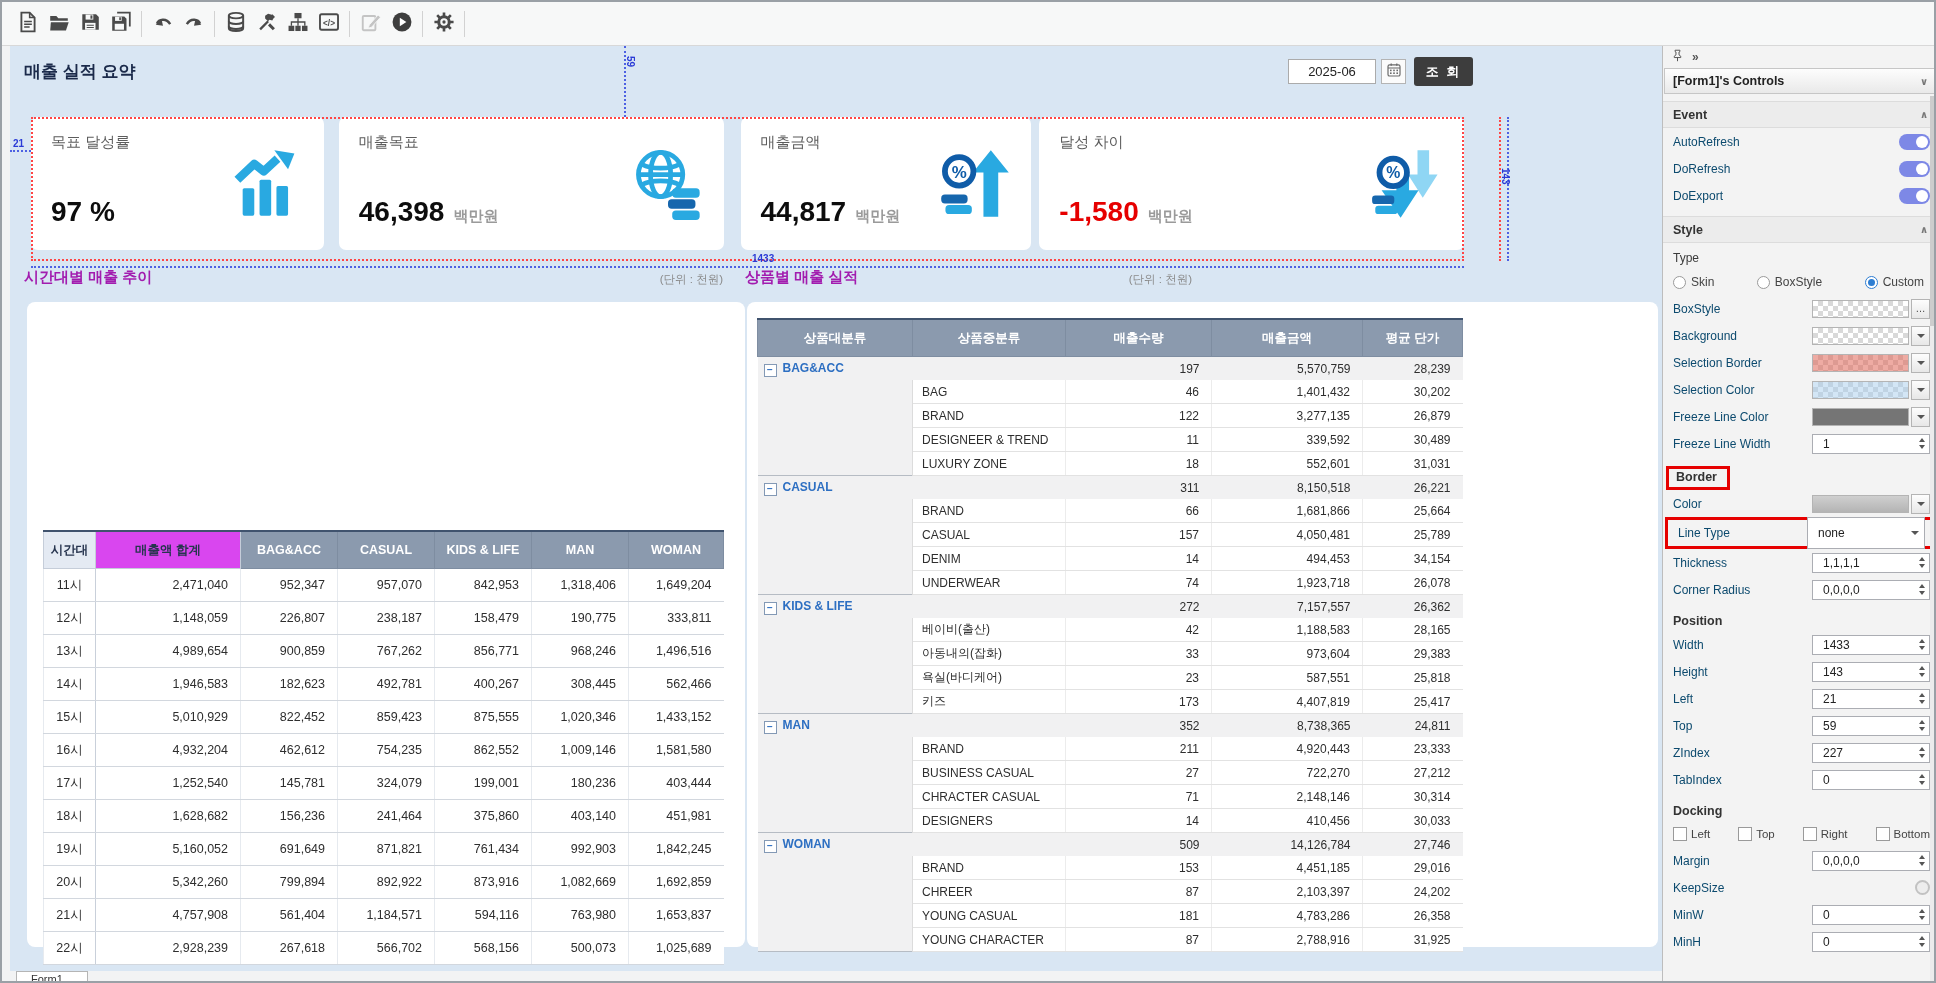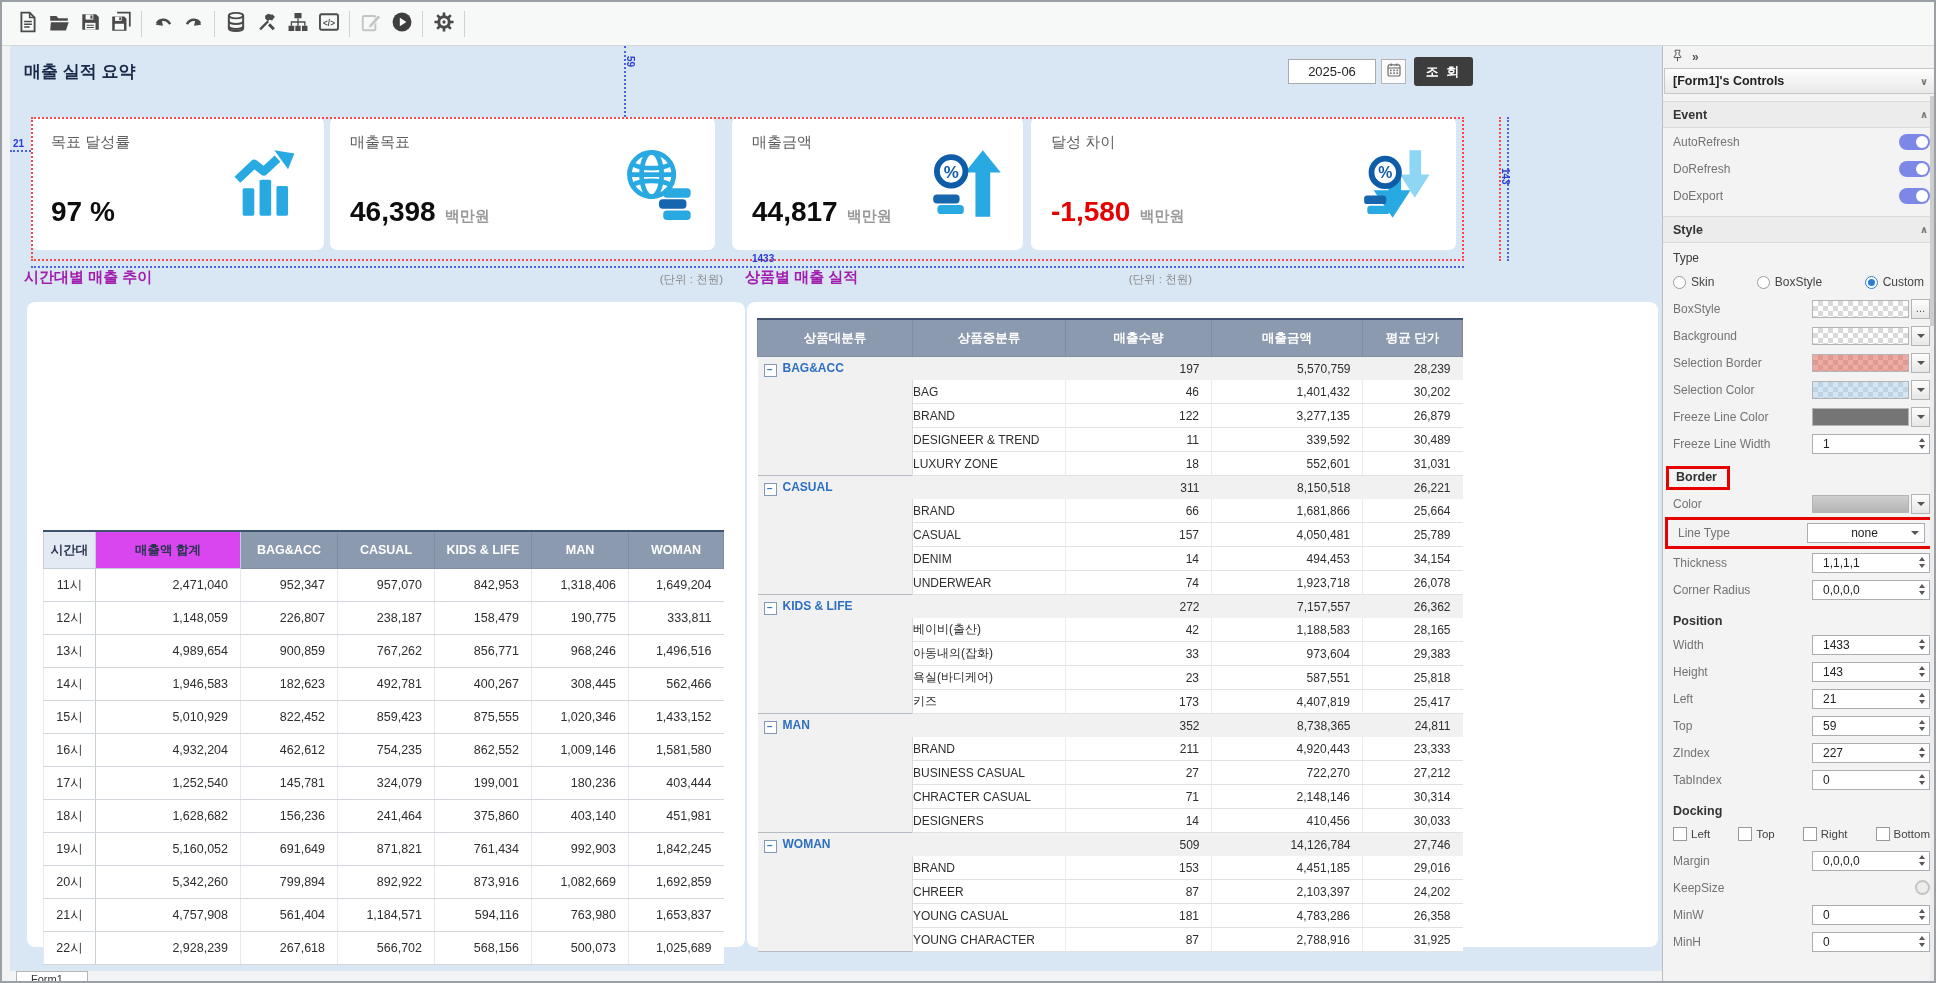--- a/index.html
+++ b/index.html
@@ -55,41 +55,41 @@
   #left-table td.c-time{text-align:center;border-right:1px solid #c9d0da;border-left:1px solid #e6eaef;}
   #left-table td.c-num{text-align:right;padding-right:12px;}
   #left-table td:last-child{border-right:none;}
 
   
   #right-table td{height:23px;font-size:12px;color:#2e2e2e;padding:0;}
   #right-table .grow td{background:#f1f1f2;border-top:1px solid #b6bcc4;}
   #right-table .gname{font-weight:bold;color:#2d6fc2;padding-left:6px;}
   #right-table .minusbox{display:inline-block;width:11px;height:11px;border:1px solid #8399b5;background:#fff;color:#2d6fc2;font-size:10px;line-height:10px;text-align:center;margin-right:6px;vertical-align:-1px;}
   #right-table .spacer{background:#f1f1f2;border-right:1px solid #dcdcdc;}
-  #right-table .cname{background:#fff;border-bottom:1px solid #e2e2e2;border-right:1px solid #ececec;}
+  #right-table .cname{background:#fff;padding-left:9px;border-bottom:1px solid #e2e2e2;border-right:1px solid #ececec;}
   #right-table .c-num{text-align:right;padding-right:12px;}
   #right-table .crow .c-num{background:#fff;border-bottom:1px solid #e2e2e2;border-right:1px solid #ececec;}
   #right-table .crow td:last-child, #right-table .grow td:last-child{border-right:none;}
   #right-table{border-bottom:1px solid #b6bcc4;}
 
   
   #tabbar{position:absolute;left:8px;top:969px;width:1652px;height:14px;background:#f2f3f4;}
   .formtab{position:absolute;left:6px;top:0;width:72px;height:14px;background:#fff;border:1px solid #b5b5b5;border-bottom:none;font-size:11px;color:#333;padding:1px 0 0 14px;box-sizing:border-box;}
 
   
   #panel{position:absolute;left:1660px;top:44px;width:276px;height:939px;background:#f3f3f3;border-left:1px solid #bdbdbd;box-sizing:border-box;overflow:hidden;}
   #panel-strip{height:22px;display:flex;align-items:center;padding-left:8px;gap:8px;color:#555;}
   #panel-strip svg{width:13px;height:13px;}
   .dblarrow{font-size:12px;font-weight:bold;color:#555;}
   #panel-header{height:24px;margin:0 1px;background:linear-gradient(#fdfdfd,#e9e9e9);border:1px solid #c6c6c6;display:flex;align-items:center;padding:0 8px;font-size:12.5px;font-weight:bold;color:#222;}
   #panel-header .chev{margin-left:auto;color:#777;font-size:10px;}
   .sect{height:25px;background:#ececec;border-top:1px solid #dcdcdc;border-bottom:1px solid #dcdcdc;display:flex;align-items:center;padding:0 10px;font-weight:bold;font-size:12.5px;color:#333;margin-top:7px;}
   .sect .chev{margin-left:auto;color:#777;font-size:10px;}
   .prow{display:flex;align-items:center;height:27px;padding:0 8px 0 10px;}
-  .prow .plabel{font-size:12px;color:#737373;}
+  .prow .plabel{font-size:12px;color:#0c4a6e;}
   .prow .ctrl{margin-left:auto;display:flex;align-items:center;}
   .prow.ann{border:3px solid #e60000;margin:0 2px;height:26px;}
   .subl{padding:11px 10px 3px;font-weight:bold;font-size:12.5px;color:#333;}
   .annbox{display:inline-block;border:3px solid #e60000;padding:1px 10px 3px 7px;margin:-2px 0 -3px -7px;}
   .typelabel{padding:8px 10px 0;font-size:12px;color:#3a3a3a;height:18px;}
   .radiorow{display:flex;align-items:center;height:26px;padding:0 14px 0 10px;justify-content:space-between;}
   .ritem{display:flex;align-items:center;font-size:12px;color:#444;}
   .radio{width:13px;height:13px;border-radius:50%;border:1px solid #9a9a9a;background:#fff;position:relative;margin-right:5px;box-sizing:border-box;}
   .radio.sel{border-color:#2d7dd2;}
   .radio.sel::after{content:"";position:absolute;inset:2px;background:#2d7dd2;border-radius:50%;}
@@ -101,21 +101,21 @@
   .tint-blue::after{content:"";position:absolute;inset:0;background:rgba(168,205,238,.5);}
   .solid-gray{background:#757575;}
   .solid-lightgray{background:linear-gradient(#cfcfcf,#b4b4b4);}
   .dbtn{width:19px;height:20px;margin-left:2px;border:1px solid #b4b4b4;background:linear-gradient(#fdfdfd,#e7e7e7);display:flex;align-items:center;justify-content:center;box-sizing:border-box;font-size:10px;color:#444;}
   .caret{width:0;height:0;border-left:4px solid transparent;border-right:4px solid transparent;border-top:4px solid #555;}
   .spin{width:118px;height:20px;border:1px solid #abadb3;background:#fff;display:flex;align-items:center;box-sizing:border-box;}
   .sval{flex:1;padding-left:10px;font-size:12px;color:#222;}
   .spinner{width:15px;height:100%;display:flex;flex-direction:column;align-items:center;justify-content:center;gap:3px;}
   .sup{width:0;height:0;border-left:3.5px solid transparent;border-right:3.5px solid transparent;border-bottom:4px solid #555;}
   .sdn{width:0;height:0;border-left:3.5px solid transparent;border-right:3.5px solid transparent;border-top:4px solid #555;}
-  .selbox{width:118px;height:20px;border:1px solid #abadb3;background:#fff;display:flex;align-items:center;box-sizing:border-box;text-align:center;}
+  .selbox{width:118px;height:32px;border:1px solid #abadb3;background:#fff;display:flex;align-items:center;box-sizing:border-box;}
   .selbox .caret{margin-left:auto;margin-right:5px;}
   .cbrow{display:flex;align-items:center;height:26px;padding:0 8px 0 10px;justify-content:space-between;}
   .cbitem{display:flex;align-items:center;font-size:11.5px;color:#444;}
   .cb{width:12px;height:12px;border:1px solid #9a9a9a;background:#fff;margin-right:4px;}
   .kcirc{width:15px;height:15px;border-radius:50%;background:#ededed;border:2px solid #c2c2c2;box-sizing:border-box;}
   #panel-scroll{position:absolute;right:1px;top:50px;width:7px;bottom:1px;background:#ececec;}
   #panel-thumb{position:absolute;top:0;width:7px;height:230px;background:#cdcdcd;}
 </style>
 </head>
 <body>
@@ -246,21 +246,21 @@
               <rect x="13" y="9.5" width="2" height="2"></rect>
               <rect x="5" y="13" width="2" height="2"></rect>
               <rect x="9" y="13" width="2" height="2"></rect>
               <rect x="13" y="13" width="2" height="2"></rect>
             </g>
           </svg></span>
     </div>
     <div class="searchbtn">조 회</div>
 
     <div id="kpi-row">
-        <div class="kpi" style="width: 293px; margin-right: 6px;">
+        <div class="kpi" style="width: 293px; margin-right: 15px;">
           <div class="klabel">목표 달성률</div>
           <div class="kval" style="color: rgb(13, 13, 13);"><span>97 %</span></div>
           <div class="kicon"><svg viewBox="0 0 72 72">
               <rect x="12" y="40" width="11" height="26" rx="1.5" fill="#29a9e1"></rect>
               <rect x="28" y="32" width="11" height="34" rx="1.5" fill="#29a9e1"></rect>
               <rect x="44" y="38" width="11" height="28" rx="1.5" fill="#29a9e1"></rect>
               <path d="M7 32 23 17l9 7 13-12" fill="none" stroke="#29a9e1" stroke-width="8" stroke-linejoin="round"></path>
               <path d="M42 4l19 3-6 15z" fill="#29a9e1"></path>
             </svg></div>
         </div>

